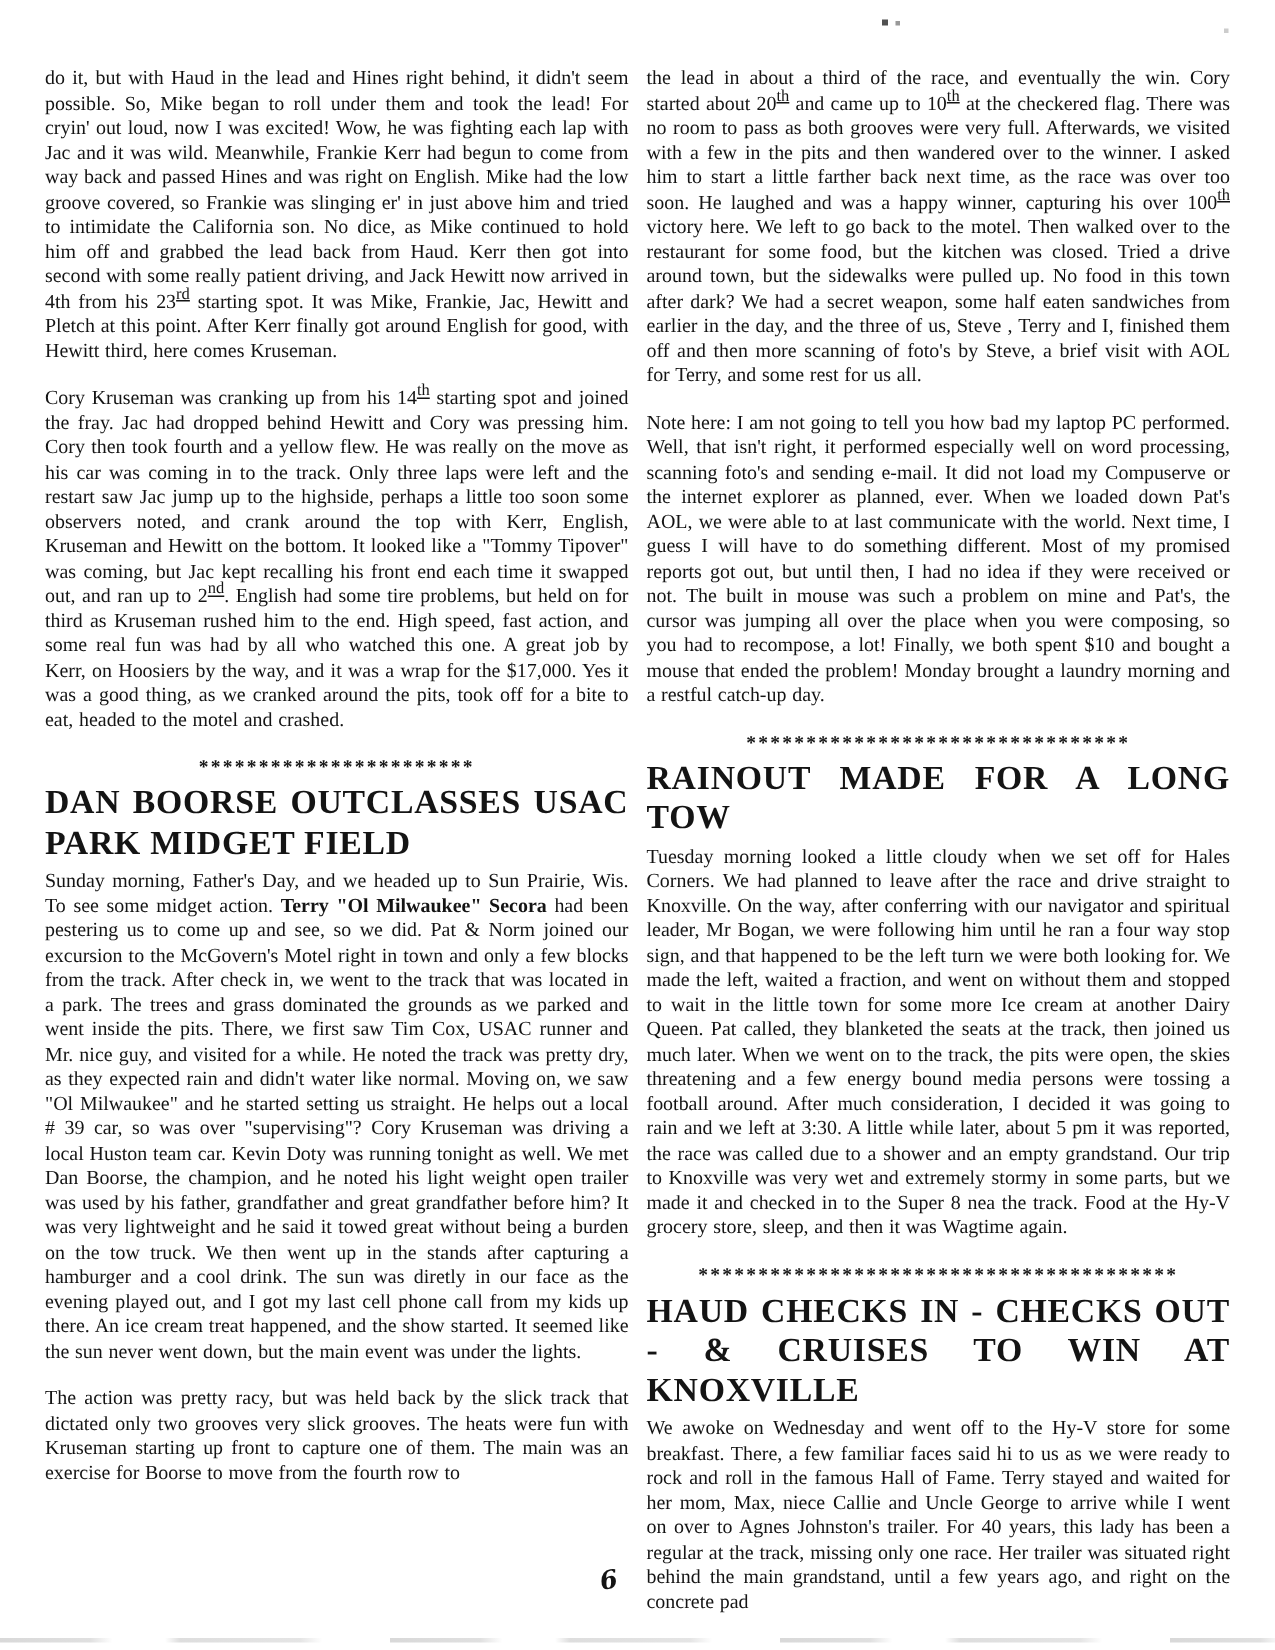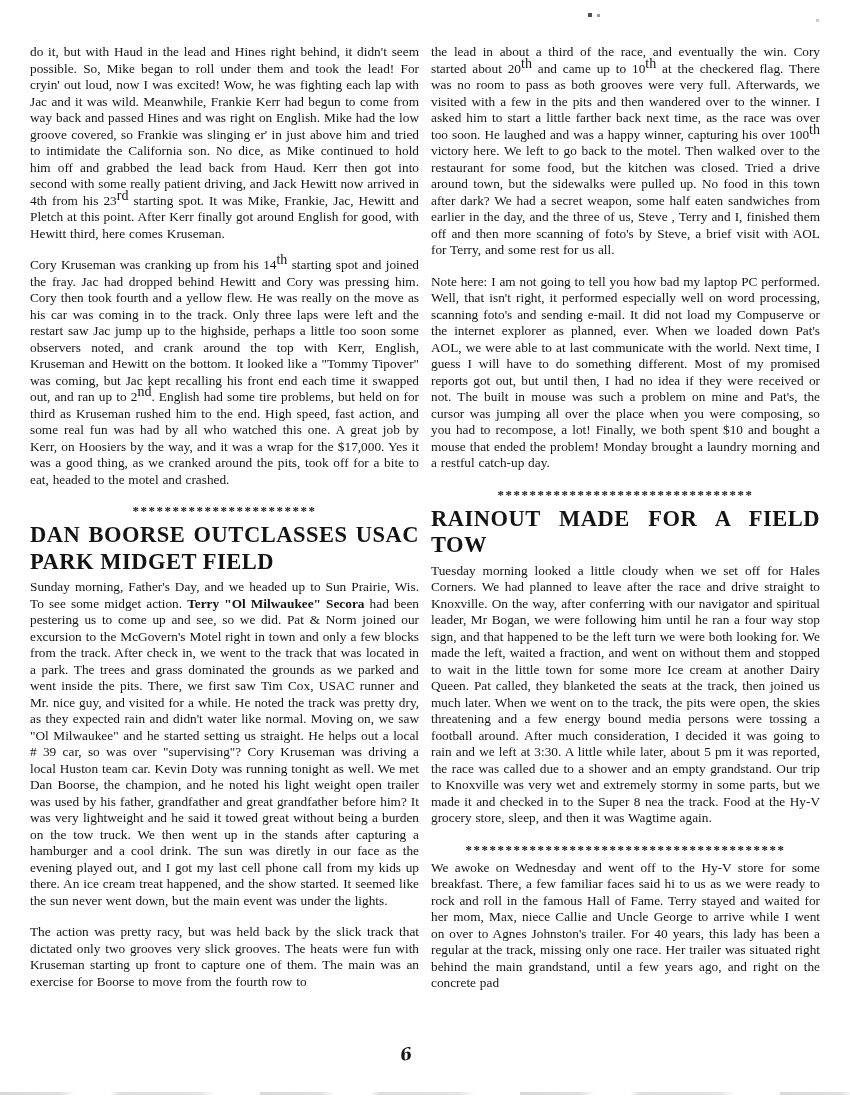--- a/index.html
+++ b/index.html
@@ -17,23 +17,24 @@
   }
   .col{width:389px;}
   .para{
     font-size:13.3px;
     line-height:16.5px;
     text-align:justify;
     margin:0 0 15px 0;
     word-spacing:0.5px;
   }
   .para sup{
-    font-size:14px;
+    font-size:11px;
     line-height:0;
     vertical-align:super;
+    text-decoration:underline;
   }
   .para b{font-weight:700;}
   .heading{
     font-size:22.5px;
     line-height:26.5px;
     font-weight:700;
     text-align:justify;
     letter-spacing:0.5px;
     margin:3px 0 4px 0;
   }
@@ -81,22 +82,23 @@
         <p class="para"><span>Cory Kruseman was cranking up from his 14</span><sup>th</sup><span> starting spot and joined the fray. Jac had dropped behind Hewitt and Cory was pressing him. Cory then took fourth and a yellow flew. He was really on the move as his car was coming in to the track. Only three laps were left and the restart saw Jac jump up to the highside, perhaps a little too soon some observers noted, and crank around the top with Kerr, English, Kruseman and Hewitt on the bottom. It looked like a "Tommy Tipover" was coming, but Jac kept recalling his front end each time it swapped out, and ran up to 2</span><sup>nd</sup><span>. English had some tire problems, but held on for third as Kruseman rushed him to the end. High speed, fast action, and some real fun was had by all who watched this one. A great job by Kerr, on Hoosiers by the way, and it was a wrap for the $17,000. Yes it was a good thing, as we cranked around the pits, took off for a bite to eat, headed to the motel and crashed.</span></p>
         <div class="separator">***********************</div>
         <h2 class="heading">DAN BOORSE OUTCLASSES USAC PARK MIDGET FIELD</h2>
         <p class="para"><span>Sunday morning, Father's Day, and we headed up to Sun Prairie, Wis. To see some midget action. </span><b>Terry "Ol Milwaukee" Secora</b><span> had been pestering us to come up and see, so we did. Pat &amp; Norm joined our excursion to the McGovern's Motel right in town and only a few blocks from the track. After check in, we went to the track that was located in a park. The trees and grass dominated the grounds as we parked and went inside the pits. There, we first saw Tim Cox, USAC runner and Mr. nice guy, and visited for a while. He noted the track was pretty dry, as they expected rain and didn't water like normal. Moving on, we saw "Ol Milwaukee" and he started setting us straight. He helps out a local # 39 car, so was over "supervising"? Cory Kruseman was driving a local Huston team car. Kevin Doty was running tonight as well. We met Dan Boorse, the champion, and he noted his light weight open trailer was used by his father, grandfather and great grandfather before him? It was very lightweight and he said it towed great without being a burden on the tow truck. We then went up in the stands after capturing a hamburger and a cool drink. The sun was diretly in our face as the evening played out, and I got my last cell phone call from my kids up there. An ice cream treat happened, and the show started. It seemed like the sun never went down, but the main event was under the lights.</span></p>
         <p class="para"><span>The action was pretty racy, but was held back by the slick track that dictated only two grooves very slick grooves. The heats were fun with Kruseman starting up front to capture one of them. The main was an exercise for Boorse to move from the fourth row to</span></p>
       </div>
     <div class="col">
         <p class="para"><span>the lead in about a third of the race, and eventually the win. Cory started about 20</span><sup>th</sup><span> and came up to 10</span><sup>th</sup><span> at the checkered flag. There was no room to pass as both grooves were very full. Afterwards, we visited with a few in the pits and then wandered over to the winner. I asked him to start a little farther back next time, as the race was over too soon. He laughed and was a happy winner, capturing his over 100</span><sup>th</sup><span> victory here. We left to go back to the motel. Then walked over to the restaurant for some food, but the kitchen was closed. Tried a drive around town, but the sidewalks were pulled up. No food in this town after dark? We had a secret weapon, some half eaten sandwiches from earlier in the day, and the three of us, Steve , Terry and I, finished them off and then more scanning of foto's by Steve, a brief visit with AOL for Terry, and some rest for us all.</span></p>
         <p class="para"><span>Note here: I am not going to tell you how bad my laptop PC performed. Well, that isn't right, it performed especially well on word processing, scanning foto's and sending e-mail. It did not load my Compuserve or the internet explorer as planned, ever. When we loaded down Pat's AOL, we were able to at last communicate with the world. Next time, I guess I will have to do something different. Most of my promised reports got out, but until then, I had no idea if they were received or not. The built in mouse was such a problem on mine and Pat's, the cursor was jumping all over the place when you were composing, so you had to recompose, a lot! Finally, we both spent $10 and bought a mouse that ended the problem! Monday brought a laundry morning and a restful catch-up day.</span></p>
         <div class="separator">********************************</div>
-        <h2 class="heading">RAINOUT MADE FOR A FIELD TOW</h2>
+        <h2 class="heading">RAINOUT MADE FOR A LONG TOW</h2>
         <p class="para"><span>Tuesday morning looked a little cloudy when we set off for Hales Corners. We had planned to leave after the race and drive straight to Knoxville. On the way, after conferring with our navigator and spiritual leader, Mr Bogan, we were following him until he ran a four way stop sign, and that happened to be the left turn we were both looking for. We made the left, waited a fraction, and went on without them and stopped to wait in the little town for some more Ice cream at another Dairy Queen. Pat called, they blanketed the seats at the track, then joined us much later. When we went on to the track, the pits were open, the skies threatening and a few energy bound media persons were tossing a football around. After much consideration, I decided it was going to rain and we left at 3:30. A little while later, about 5 pm it was reported, the race was called due to a shower and an empty grandstand. Our trip to Knoxville was very wet and extremely stormy in some parts, but we made it and checked in to the Super 8 nea the track. Food at the Hy-V grocery store, sleep, and then it was Wagtime again.</span></p>
         <div class="separator">****************************************</div>
+        <h2 class="heading">HAUD CHECKS IN - CHECKS OUT - &amp; CRUISES TO WIN AT KNOXVILLE</h2>
         <p class="para"><span>We awoke on Wednesday and went off to the Hy-V store for some breakfast. There, a few familiar faces said hi to us as we were ready to rock and roll in the famous Hall of Fame. Terry stayed and waited for her mom, Max, niece Callie and Uncle George to arrive while I went on over to Agnes Johnston's trailer. For 40 years, this lady has been a regular at the track, missing only one race. Her trailer was situated right behind the main grandstand, until a few years ago, and right on the concrete pad</span></p>
       </div>
   </div>
 
   <div class="page-number">6</div>
   <div class="bottom-strip"></div>
 </div>
 
 </body></html>

